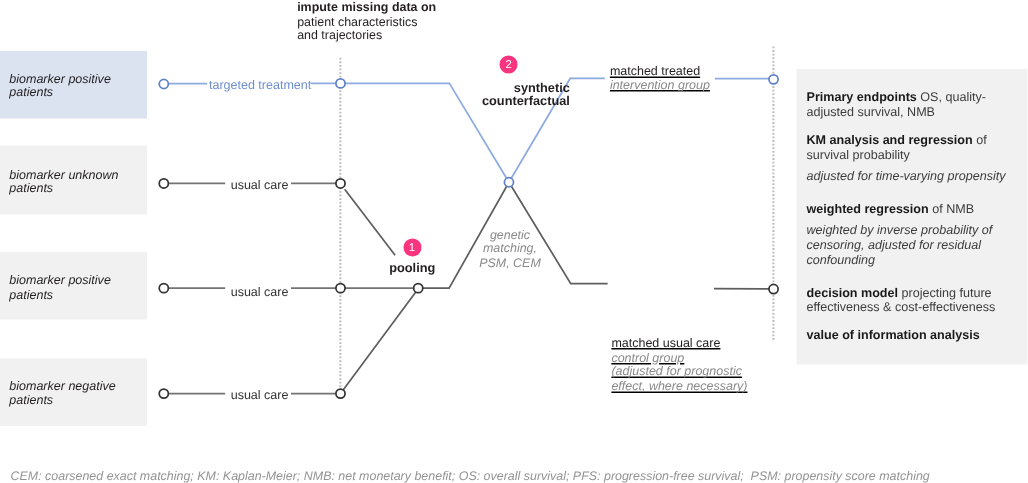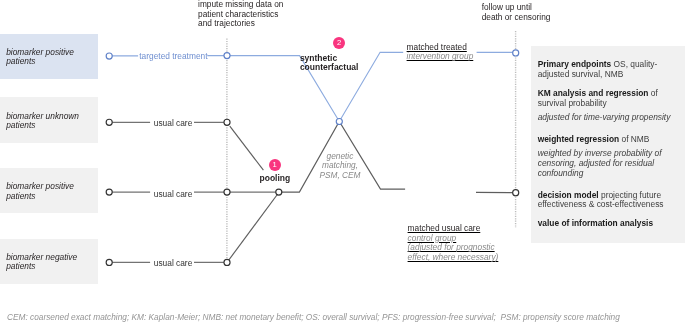--- a/index.html
+++ b/index.html
@@ -42,42 +42,42 @@
   }
   .edgelabel.blue { color: #6f8fd0; }
 
   .headnote {
     position: absolute;
     font-size: 8.3px;
     line-height: 9.72px;
     color: #231f20;
     white-space: pre;
   }
-  .headnote b { font-weight: normal; }
+  .headnote b { font-weight: bold; }
 
   .badge {
     position: absolute;
     width: 11.9px; height: 11.9px;
     border-radius: 50%;
     background: #f9357f;
     color: #ffffff;
     font-size: 7.6px;
     font-family: "Liberation Sans", sans-serif;
     font-weight: normal;
     text-align: center;
     line-height: 12.6px;
   }
 
   .nodelabel {
     position: absolute;
     font-size: 8.5px;
     line-height: 9.6px;
     font-weight: bold;
     color: #231f20;
-    text-align: left;
+    text-align: right;
     white-space: pre;
   }
 
   .grouplabel {
     position: absolute;
     font-size: 8.33px;
     line-height: 9.8px;
     white-space: pre;
     text-decoration: underline;
   }
@@ -172,22 +172,20 @@
 
   <div class="edgelabel blue" style="left:139.3px;top:51.9px;">targeted treatment</div>
   <div class="edgelabel" style="left:153.8px;top:118.8px;">usual care</div>
   <div class="edgelabel" style="left:153.8px;top:189.6px;">usual care</div>
   <div class="edgelabel" style="left:153.8px;top:259.1px;">usual care</div>
 
   <div class="headnote" style="left:198.1px;top:-0.1px;"><b>impute missing data on</b>
 <span>patient characteristics
 and trajectories</span></div>
 
-  <div class="headnote" style="left:481.7px;top:3.3px;"><b>follow up</b><span> until
-death or censoring</span></div>
 
   <div class="badge" style="left:268.7px;top:158.7px;">1</div>
   <div class="badge" style="left:333.1px;top:36.7px;">2</div>
 
   <div class="nodelabel" style="left:259.5px;top:173.9px;width:30px;">pooling</div>
   <div class="nodelabel" style="left:299.9px;top:53.6px;width:80px;">synthetic
 counterfactual</div>
   <div class="ital-note" style="left:310px;top:151.9px;width:60px;">genetic
 matching,
 PSM, CEM</div>

